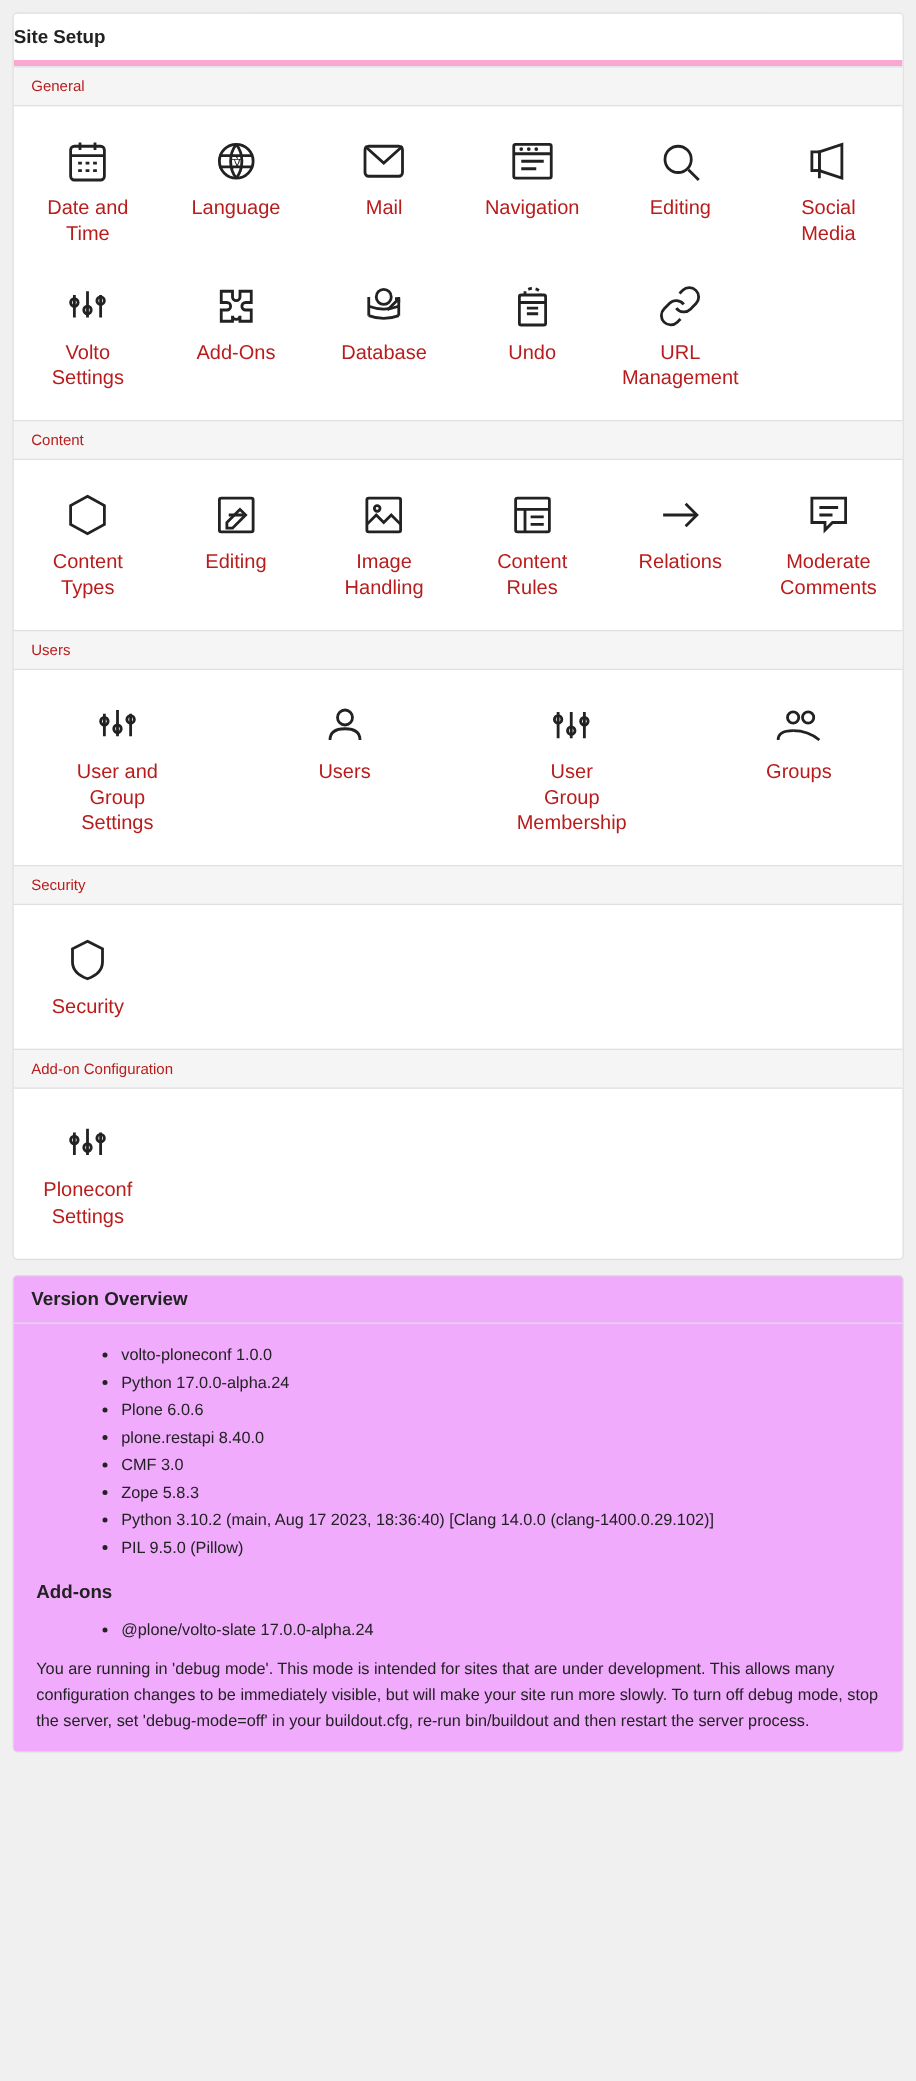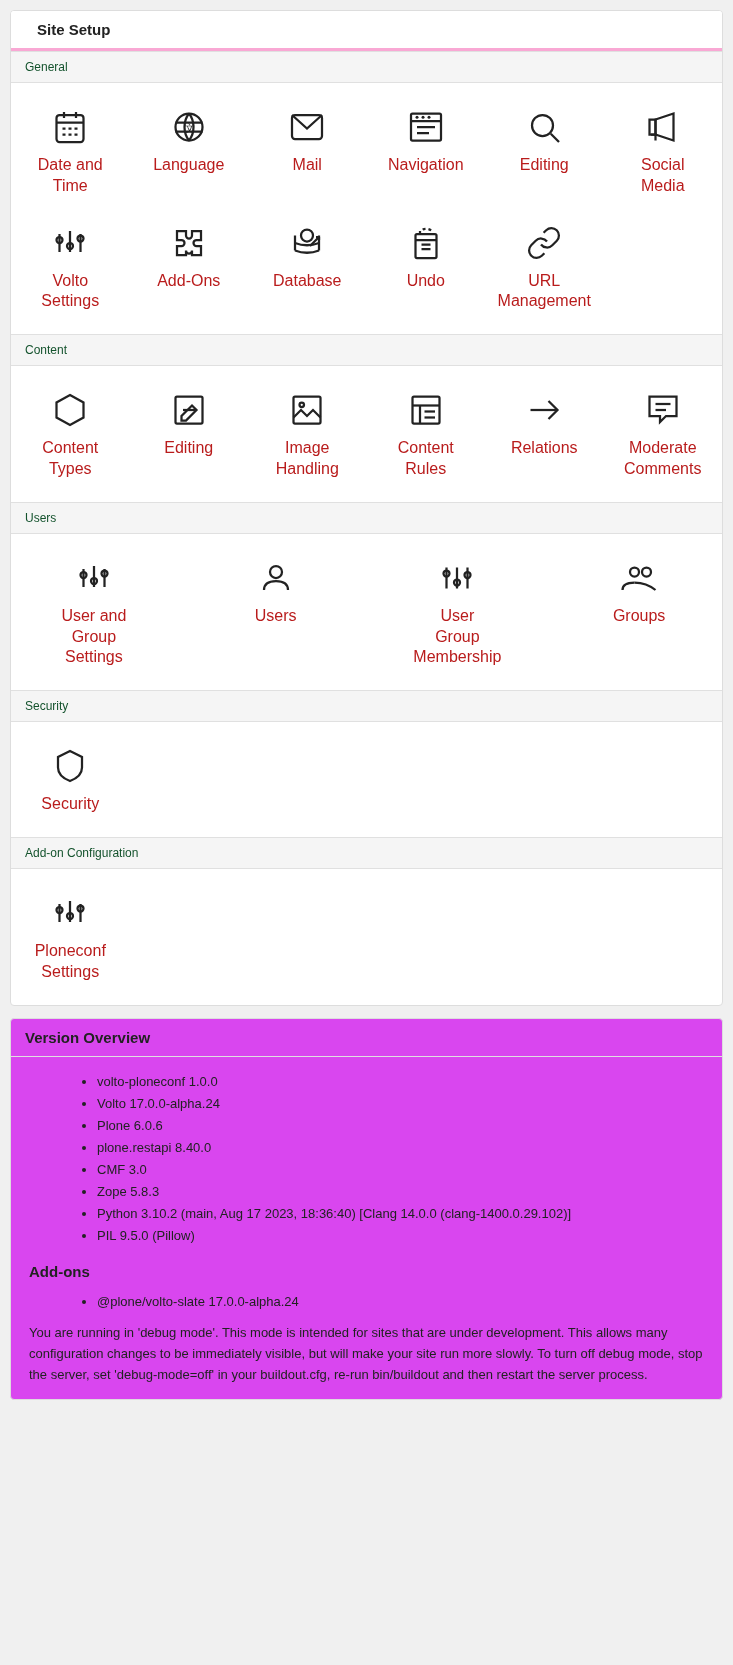--- a/index.html
+++ b/index.html
@@ -16,30 +16,30 @@
       padding: 10px;
     }
     .card {
       background: #fff;
       border: 1px solid #ddd;
       border-radius: 4px;
       margin-bottom: 12px;
       overflow: hidden;
     }
     .card-header {
-      padding: 10px 26px;
+      padding: 10px 0;
       font-size: 15px;
       font-weight: 600;
-      border-bottom: 3px solid #f9a8d4;
+      border-bottom: 5px solid #f9a8d4;
       background: #fff;
     }
     .section-label {
       padding: 8px 14px;
       font-size: 12px;
-      color: #14532d;
+      color: #b91c1c;
       background: #f5f5f5;
       border-bottom: 1px solid #e0e0e0;
       border-top: 1px solid #e0e0e0;
       margin-top: 0;
     }
     .icon-grid {
       display: grid;
       grid-template-columns: repeat(6, 1fr);
       gap: 0;
       padding: 10px 0;
@@ -80,21 +80,21 @@
       fill: none;
       stroke-width: 1.5;
     }
     .item-label {
       font-size: 16px;
       color: #b91c1c;
       line-height: 1.3;
       text-align: center;
     }
     .version-card {
-      background: #d946ef;
+      background: #f0abfc;
       border: 1px solid #ddd;
       border-radius: 4px;
       margin-bottom: 12px;
     }
     .version-header {
       padding: 10px 14px;
       font-size: 15px;
       font-weight: 600;
       border-bottom: 1px solid #e0e0e0;
     }
@@ -437,21 +437,21 @@
 
     </div>
 
   </div>
 
   <div class="version-card">
     <div class="version-header">Version Overview</div>
     <div class="version-body">
       <ul>
         <li>volto-ploneconf 1.0.0</li>
-        <li>Volto 17.0.0-alpha.24</li>
+        <li>Python 17.0.0-alpha.24</li>
         <li>Plone 6.0.6</li>
         <li>plone.restapi 8.40.0</li>
         <li>CMF 3.0</li>
         <li>Zope 5.8.3</li>
         <li>Python 3.10.2 (main, Aug 17 2023, 18:36:40) [Clang 14.0.0 (clang-1400.0.29.102)]</li>
         <li>PIL 9.5.0 (Pillow)</li>
       </ul>
       <div class="addons-title">Add-ons</div>
       <ul>
         <li>@plone/volto-slate 17.0.0-alpha.24</li>

